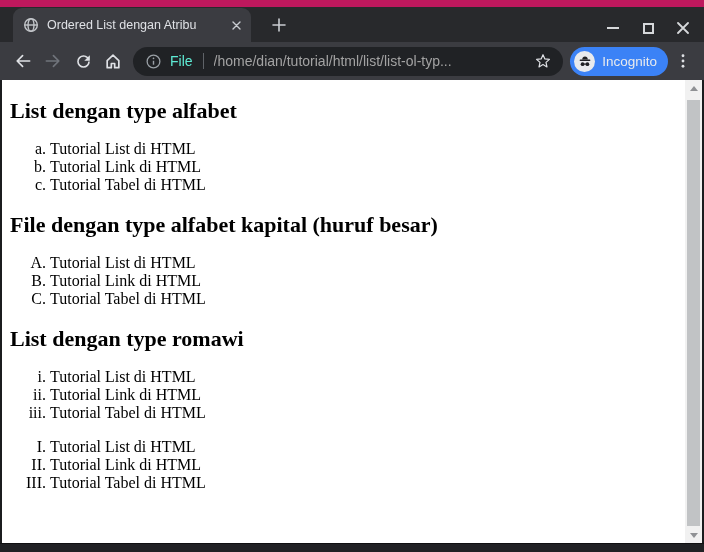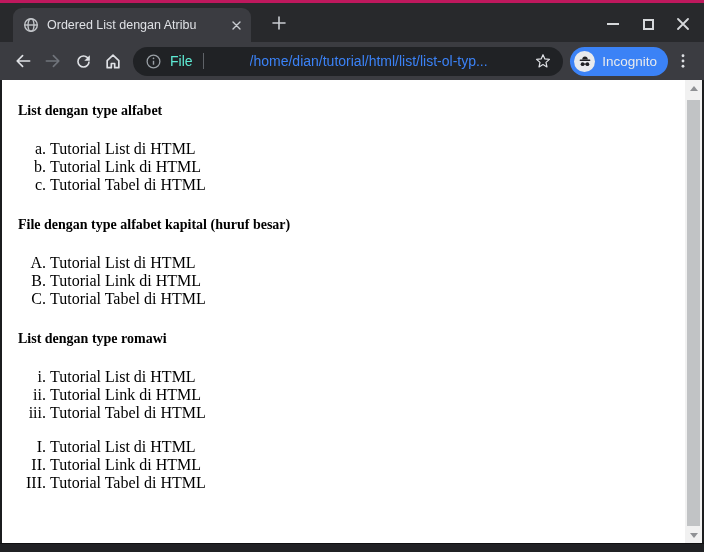--- a/index.html
+++ b/index.html
@@ -2,21 +2,21 @@
 <html><head>
 <meta charset="utf-8">
 <style>
   * { box-sizing: border-box; margin: 0; padding: 0; }
   html,body { background:#000; }
   body { width:704px; height:552px; overflow:hidden; font-family:"Liberation Sans", sans-serif; }
 
   .window { width:704px; height:552px; background:#28292c; display:flex; flex-direction:column; }
 
   
-  .tabstrip { height:42px; background:#28292c; border-top:3px solid #be185d;
+  .tabstrip { height:42px; background:#28292c; border-top:7px solid #be185d;
               display:flex; align-items:flex-end; padding-left:13px; position:relative; flex:0 0 auto; }
   .tab { height:34px; width:238px; background:#3b3c41; border-radius:9px 9px 0 0;
          display:flex; align-items:center; padding:0 6px 0 10px; min-width:0; }
   .favicon { width:16px; height:16px; flex:0 0 auto; display:flex; }
   .tab-title { margin-left:8px; flex:1; min-width:0; font-size:12.5px; color:#dfe1e5;
                white-space:nowrap; overflow:hidden;
                -webkit-mask-image:linear-gradient(90deg,#000 82%,transparent 99%);
                mask-image:linear-gradient(90deg,#000 82%,transparent 99%); }
   .tab-close { width:18px; height:18px; flex:0 0 auto; background:none; border:none;
                display:flex; align-items:center; justify-content:center; border-radius:50%; cursor:pointer; }
@@ -29,37 +29,37 @@
   .glyph-max { width:11px; height:11px; border:2px solid #d6d8db; }
 
   
   .toolbar { height:38px; background:#3b3c41; display:flex; align-items:center; padding:0 8px; flex:0 0 auto; }
   .tb-btn { width:30px; height:28px; background:none; border:none; display:flex;
             align-items:center; justify-content:center; flex:0 0 auto; cursor:pointer; }
   .omnibox { flex:1; min-width:0; height:29px; background:#202225; border-radius:15px;
              display:flex; align-items:center; padding:0 9px 0 12px; margin:0 7px 0 5px; }
   .scheme { color:#5eead4; font-size:14px; margin-left:8px; flex:0 0 auto; }
   .sep { width:1px; height:16px; background:#5f6368; margin:0 10px; flex:0 0 auto; }
-  .url { color:#3b82f6; font-size:14px; white-space:nowrap; overflow:hidden; flex:1; min-width:0;margin-left:36px; }
+  .url { color:#a3a3a3; font-size:14px; white-space:nowrap; overflow:hidden; flex:1; min-width:0; }
   .star-btn { width:22px; height:22px; background:none; border:none; display:flex;
               align-items:center; justify-content:center; flex:0 0 auto; cursor:pointer; }
   .incognito-badge { height:29px; border-radius:15px; background:#3b82f6; display:flex;
                      align-items:center; padding:0 11px 0 4px; flex:0 0 auto; }
   .spy-circle { width:21px; height:21px; border-radius:50%; background:#e8eaed;
                 display:flex; align-items:center; justify-content:center; }
   .incog-label { color:#e8eaed; font-size:13.5px; margin-left:7px; }
   .menu-btn { width:26px; height:28px; background:none; border:none; display:flex;
               align-items:center; justify-content:center; margin-left:2px; cursor:pointer; }
 
   
   .content { flex:1; display:flex; background:#1b1c1e; padding:0 2px; min-height:0; }
   .page-area { flex:1; min-width:0; background:#ffffff; overflow:hidden;
                font-family:"Liberation Serif", serif; color:#000; }
   .page { padding:0 8px; }
-  .page h3 { font-size:14px; line-height:22px; font-weight:bold; margin:20px 8px 18px; }
+  .page h3 { font-size:22px; line-height:22px; font-weight:bold; margin:20px 0 18px; }
   .page ol { margin:16px 0; padding-left:40px; font-size:16px; }
   .page li { line-height:18px; }
   ol.lower-alpha { list-style-type:lower-alpha; }
   ol.upper-alpha { list-style-type:upper-alpha; }
   ol.lower-roman { list-style-type:lower-roman; }
   ol.upper-roman { list-style-type:upper-roman; }
 
   
   .scrollbar { width:17px; background:#f1f1f1; position:relative; flex:0 0 auto; }
   .sb-up, .sb-down { position:absolute; left:0; width:17px; height:16px;

